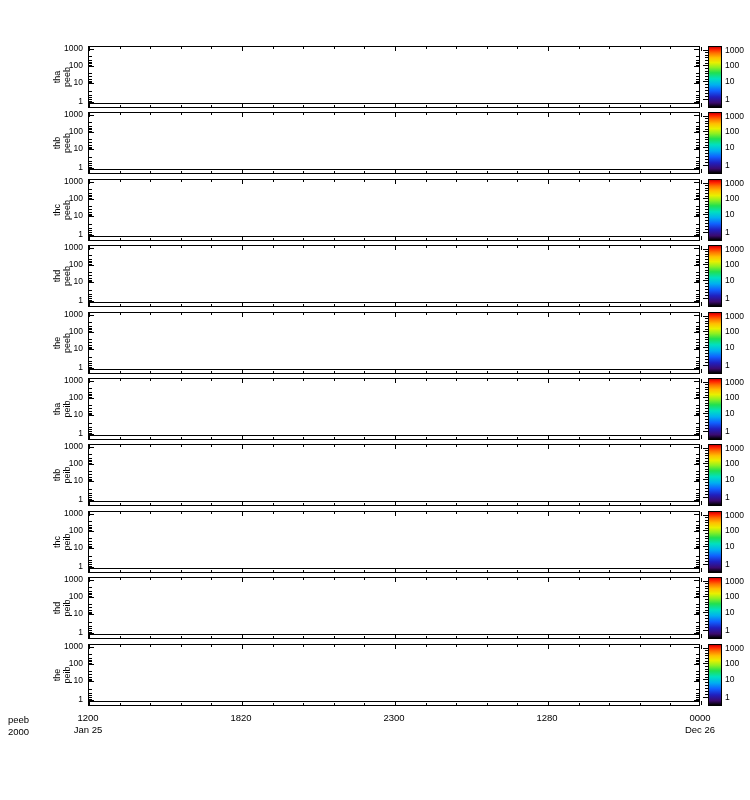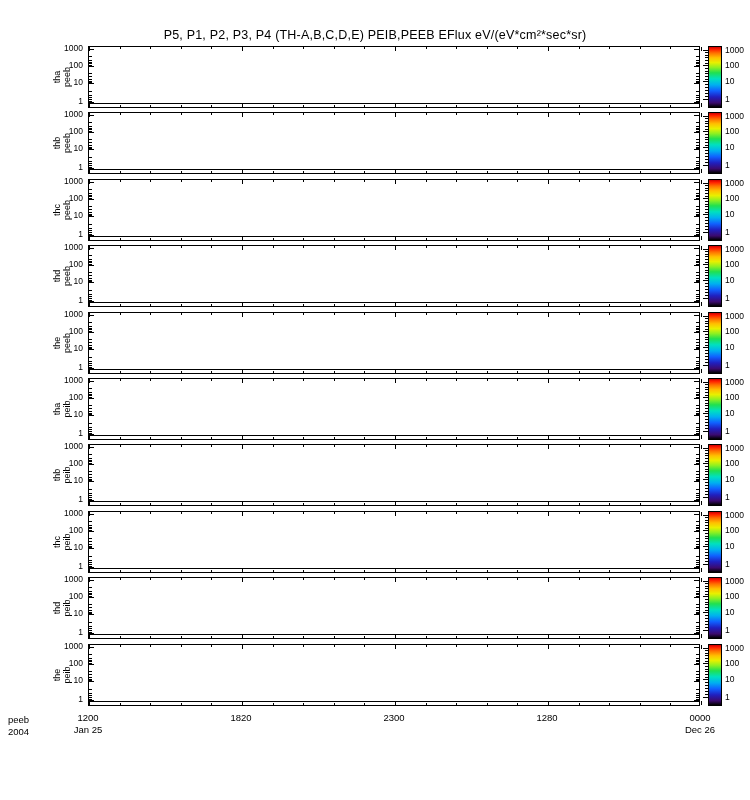--- a/index.html
+++ b/index.html
@@ -93,21 +93,20 @@
     font-size:9.5px;
     line-height:11px;
     white-space:nowrap;
   }
 </style>
 </head>
 <body>
 
 <div id="stage">
 
-  <div class="title">P5, P1, P2, P3, P4 (TH-A,B,C,D,E) PEIB,PEEB EFlux eV/(eV*cm²*sec*sr)</div>
 
   <div id="panels">
       <div class="panel" style="left:88px;top:46px;width:612px;height:62px;">
         <div class="inner-line" style="top:56px;"></div>
         <div class="tick" style="left:0px;bottom:0px;width:1px;height:4px;"></div>
         <div class="tick" style="left:0px;top:0px;width:1px;height:4px;"></div>
         <div class="tick" style="left:31px;bottom:0px;width:1px;height:2px;"></div>
         <div class="tick" style="left:31px;top:0px;width:1px;height:2px;"></div>
         <div class="tick" style="left:61px;bottom:0px;width:1px;height:2px;"></div>
         <div class="tick" style="left:61px;top:0px;width:1px;height:2px;"></div>
@@ -1239,15 +1238,15 @@
       <div class="xlabel" style="left:58px;top:711.6px;width:60px;">1200</div>
       <div class="xlabel" style="left:58px;top:723.6px;width:60px;">Jan 25</div>
       <div class="xlabel" style="left:211px;top:711.6px;width:60px;">1820</div>
       <div class="xlabel" style="left:364px;top:711.6px;width:60px;">2300</div>
       <div class="xlabel" style="left:517px;top:711.6px;width:60px;">1280</div>
       <div class="xlabel" style="left:670px;top:711.6px;width:60px;">0000</div>
       <div class="xlabel" style="left:670px;top:723.6px;width:60px;">Dec 26</div>
     </div>
 
   <div class="xcorner" style="left:8px;top:714px;">peeb</div>
-  <div class="xcorner" style="left:8px;top:726px;">2004</div>
+  <div class="xcorner" style="left:8px;top:726px;">2000</div>
 
 </div>
 
 </body></html>

